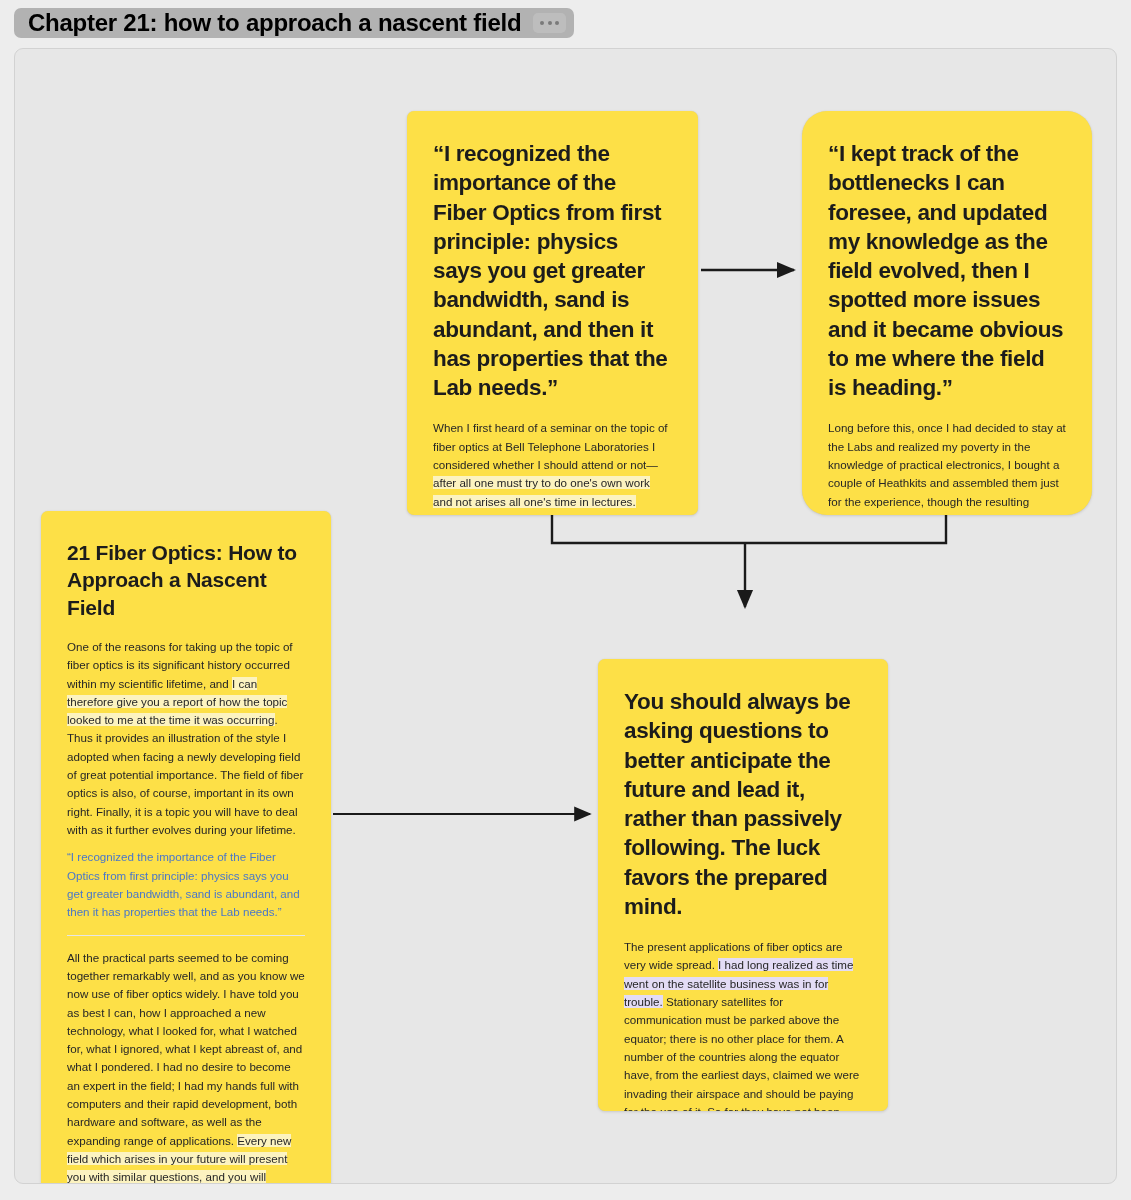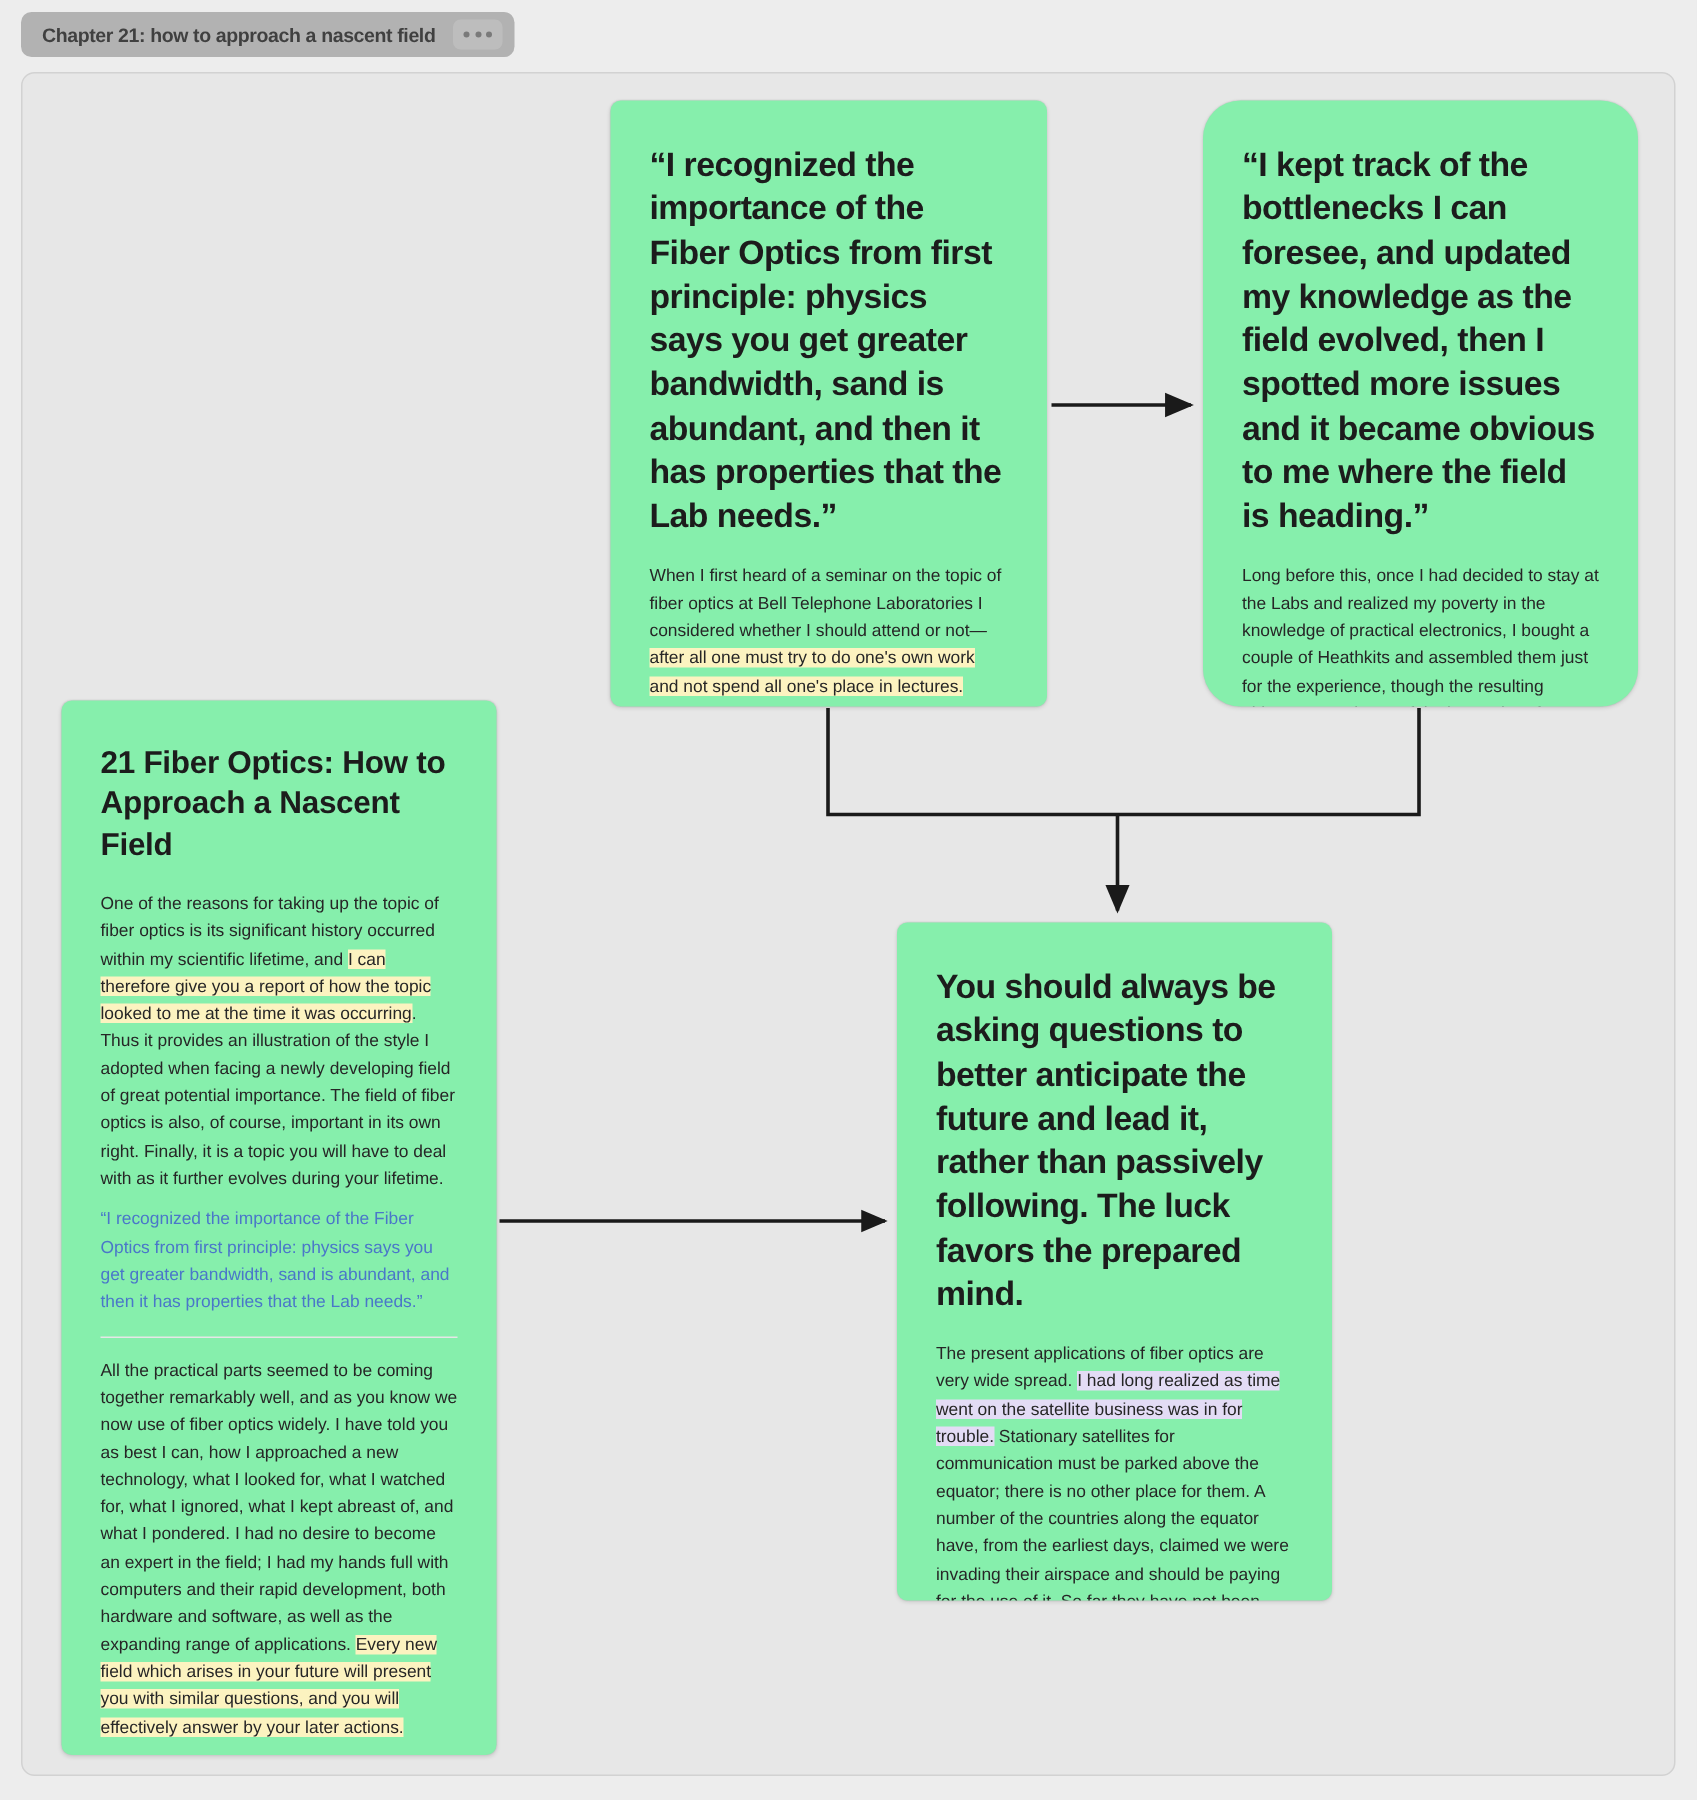--- a/index.html
+++ b/index.html
@@ -15,23 +15,23 @@
     position: absolute;
     left: 14px; top: 8px;
     height: 30px;
     display: flex; align-items: center;
     background: #b2b2b2;
     border-radius: 7px;
     padding: 0 8px 0 14px;
     gap: 12px;
   }
   #doc-title {
-    font-size: 13px;
+    font-size: 24px;
     font-weight: bold;
-    color: #404040;
+    color: #000000;
     letter-spacing: -0.25px;
     white-space: nowrap;
   }
   #more-btn {
     display: flex; align-items: center; gap: 3.5px;
     background: #bdbdbd;
     border-radius: 5px;
     padding: 6px 7px;
     height: 20px;
   }
@@ -47,24 +47,25 @@
     width: 1103px; height: 1136px;
     background: #e7e7e7;
     border: 1px solid #d2d2d2;
     border-radius: 9px;
     overflow: hidden;
   }
 
   
   .card {
     position: absolute;
-    background: #86efac;
+    background: #fde047;
     border-radius: 7px;
     box-shadow: 0 1px 3px rgba(0,0,0,0.13), 0 0 1px rgba(0,0,0,0.10);
     overflow: hidden;
+    margin-top: 44px;
   }
   .card-inner { padding: 28px 26px 0 26px; }
 
   .card-heading {
     font-size: 22.5px;
     line-height: 1.30;
     font-weight: bold;
     color: #1c1c1c;
     letter-spacing: -0.35px;
     margin-bottom: 17px;
@@ -125,21 +126,21 @@
     <path d="M730,494 L730,558" stroke="#1a1a1a" stroke-width="2.4" fill="none" marker-end="url(#ah)"></path>
 
     <path d="M318,765 L575,765" stroke="#1a1a1a" stroke-width="2.2" fill="none" marker-end="url(#ah)"></path>
   </svg>
 
   <div class="card" id="card-quote-1">
     <div class="card-inner">
       <div class="card-heading">“I recognized the importance of the Fiber Optics from first principle: physics says you get greater bandwidth, sand is abundant, and then it has properties that the Lab needs.”</div>
       <div class="body-text">
         <p>
-          <span>When I first heard of a seminar on the topic of fiber optics at Bell Telephone Laboratories I considered whether I should attend or not—</span><mark class="hl-yellow">after all one must try to do one's own work and not spend all one's place in lectures.</mark>
+          <span>When I first heard of a seminar on the topic of fiber optics at Bell Telephone Laboratories I considered whether I should attend or not—</span><mark class="hl-yellow">after all one must try to do one's own work and not arises all one's time in lectures.</mark>
         </p>
 
       </div>
     </div>
   </div>
 
   <div class="card" id="card-quote-2">
     <div class="card-inner">
       <div class="card-heading">“I kept track of the bottlenecks I can foresee, and updated my knowledge as the field evolved, then I spotted more issues and it became obvious to me where the field is heading.”</div>
       <div class="body-text">

